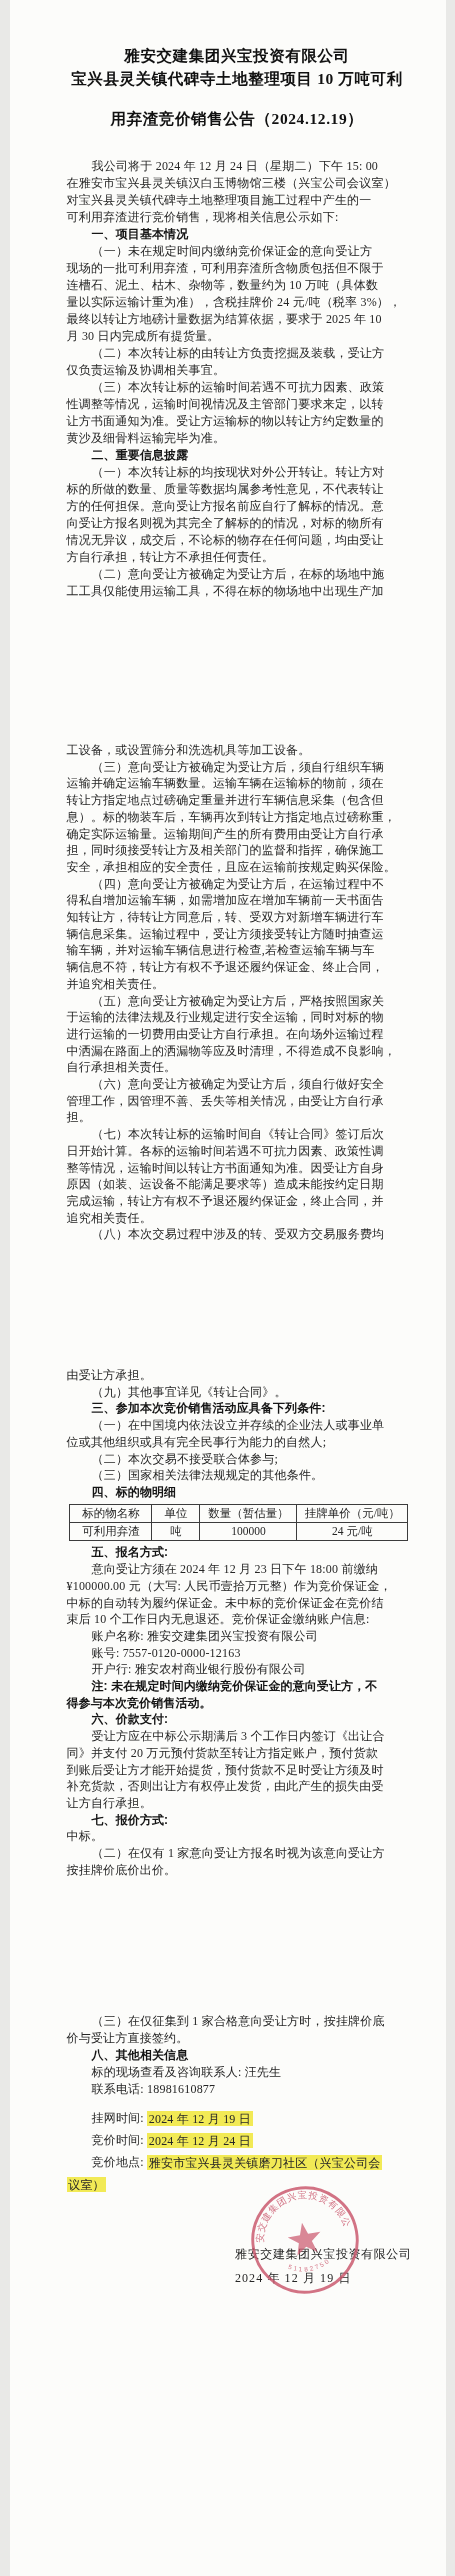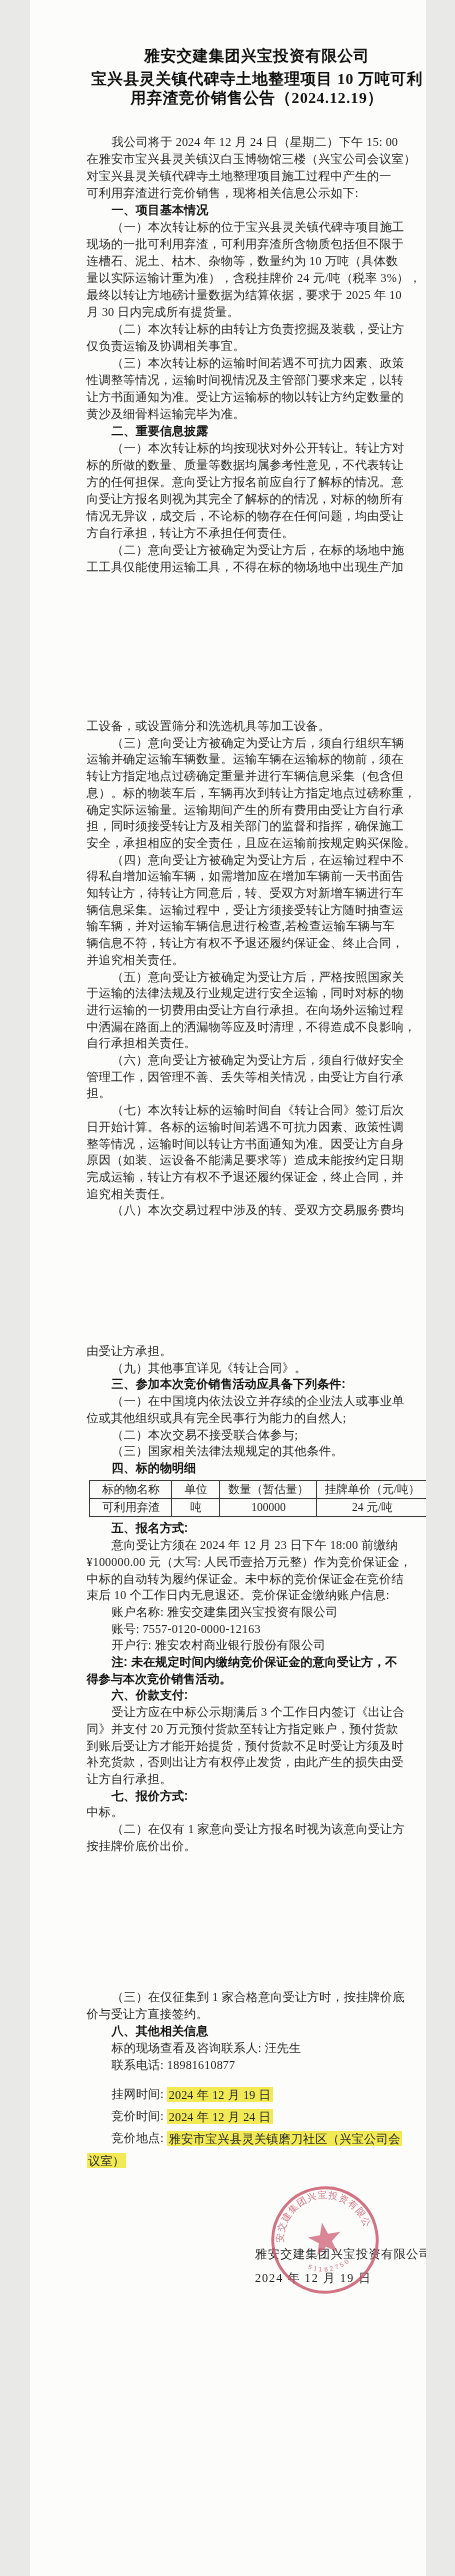--- a/index.html
+++ b/index.html
@@ -1,27 +1,27 @@
 <!DOCTYPE html>
 <html style="font-size:9.2px"><head>
 <meta charset="utf-8">
 <style>
   html,body{margin:0;padding:0;background:#e9e9e7;}
   .doc{
-    position:relative;width:396px;height:2576px;margin:0 auto;
+    position:relative;width:436px;height:2576px;margin:0 auto;
     background:#fcfcfa;overflow:hidden;
     font-family:"Liberation Serif","DejaVu Serif",serif;
     color:#262626;font-size:12px;
   }
   .edge-artifact{position:absolute;top:0;bottom:0;width:0.6px;background:#efefec;}
   .title{
     position:absolute;left:32px;width:391px;text-align:center;
     font-weight:700;font-size:15.5px;line-height:23px;letter-spacing:0.6px;color:#111;
   }
-  .col{position:absolute;left:57px;width:345px;}
+  .col{position:absolute;left:57px;width:345px;margin-top:24px;}
   .p1{top:134px;line-height:17px;}
   .p2{top:718px;line-height:16.7px;}
   .p3{top:1343px;line-height:16.7px;}
   .p4{top:1989px;line-height:17px;}
   .line{white-space:nowrap;letter-spacing:0.2px;}
   .indent{padding-left:25px;}
   .bold{
     font-weight:700;color:#151515;letter-spacing:0.1px;
     font-family:"Liberation Sans","DejaVu Sans",sans-serif;font-size:12px;
   }
@@ -51,29 +51,29 @@
 </style>
 </head>
 <body>
 
 <div class="doc">
 
   <div class="edge-artifact" style="left:442px;"></div>
 
   <div class="title" style="top:44px;">雅安交建集团兴宝投资有限公司</div>
   <div class="title" style="top:67px;">宝兴县灵关镇代碑寺土地整理项目 10 万吨可利</div>
-  <div class="title" style="top:86px;">用弃渣竞价销售公告（2024.12.19）</div>
+  <div class="title" style="top:107px;">用弃渣竞价销售公告（2024.12.19）</div>
 
   <div class="col p1">
       <div class="line indent">我公司将于 2024 年 12 月 24 日（星期二）下午 15: 00</div>
       <div class="line">在雅安市宝兴县灵关镇汉白玉博物馆三楼（兴宝公司会议室）</div>
       <div class="line">对宝兴县灵关镇代碑寺土地整理项目施工过程中产生的一</div>
       <div class="line">可利用弃渣进行竞价销售，现将相关信息公示如下:</div>
       <div class="line indent bold">一、项目基本情况</div>
-      <div class="line indent">（一）本次转让标的位于宝兴县灵关镇代碑寺项目施工</div>
+      <div class="line indent">（一）未在规定时间内缴纳竞价保证金的意向受让方</div>
       <div class="line">现场的一批可利用弃渣，可利用弃渣所含物质包括但不限于</div>
       <div class="line">连槽石、泥土、枯木、杂物等，数量约为 10 万吨（具体数</div>
       <div class="line">量以实际运输计重为准），含税挂牌价 24 元/吨（税率 3%），</div>
       <div class="line">最终以转让方地磅计量数据为结算依据，要求于 2025 年 10</div>
       <div class="line">月 30 日内完成所有提货量。</div>
       <div class="line indent">（二）本次转让标的由转让方负责挖掘及装载，受让方</div>
       <div class="line">仅负责运输及协调相关事宜。</div>
       <div class="line indent">（三）本次转让标的运输时间若遇不可抗力因素、政策</div>
       <div class="line">性调整等情况，运输时间视情况及主管部门要求来定，以转</div>
       <div class="line">让方书面通知为准。受让方运输标的物以转让方约定数量的</div>

